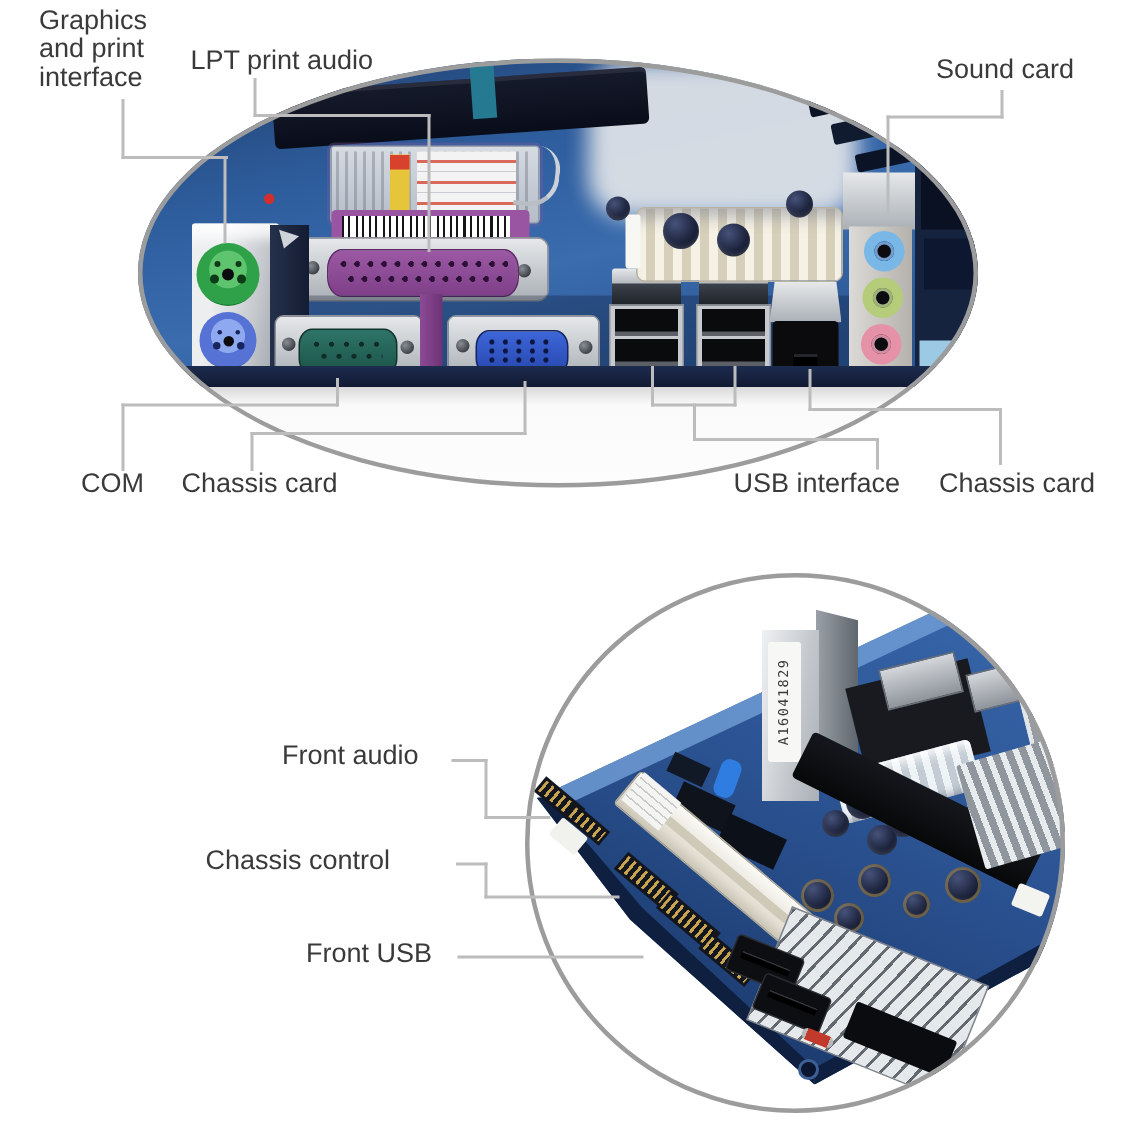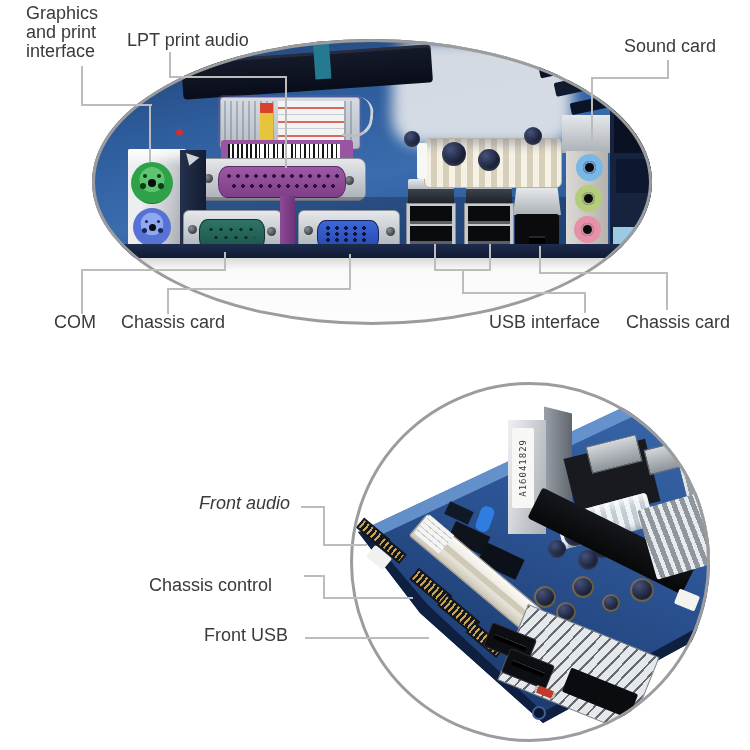--- a/index.html
+++ b/index.html
@@ -267,17 +267,17 @@
   <div class="photo-border" style="left:350px;top:382px;width:360px;height:360px;"></div>
 
   <div class="ln" style="left:301px;top:506px;width:24px;height:2px;"></div>
   <div class="ln" style="left:323px;top:506px;width:2px;height:40px;"></div>
   <div class="ln" style="left:323px;top:544px;width:44px;height:2px;"></div>
   <div class="ln" style="left:304px;top:575px;width:21px;height:2px;"></div>
   <div class="ln" style="left:323px;top:575px;width:2px;height:24px;"></div>
   <div class="ln" style="left:323px;top:597px;width:90px;height:2px;"></div>
   <div class="ln" style="left:305px;top:637px;width:124px;height:2px;"></div>
 
-  <div class="lbl" style="left:199px;top:494px;font-style:italic;">Front audio</div>
-  <div class="lbl" style="left:149px;top:564px;margin-top:12px;">Chassis control</div>
+  <div class="lbl" style="left:188px;top:494px;">Front audio</div>
+  <div class="lbl" style="left:137px;top:564px;">Chassis control</div>
   <div class="lbl" style="left:204px;top:626px;">Front USB</div>
 
 </div>
 
 </body></html>

